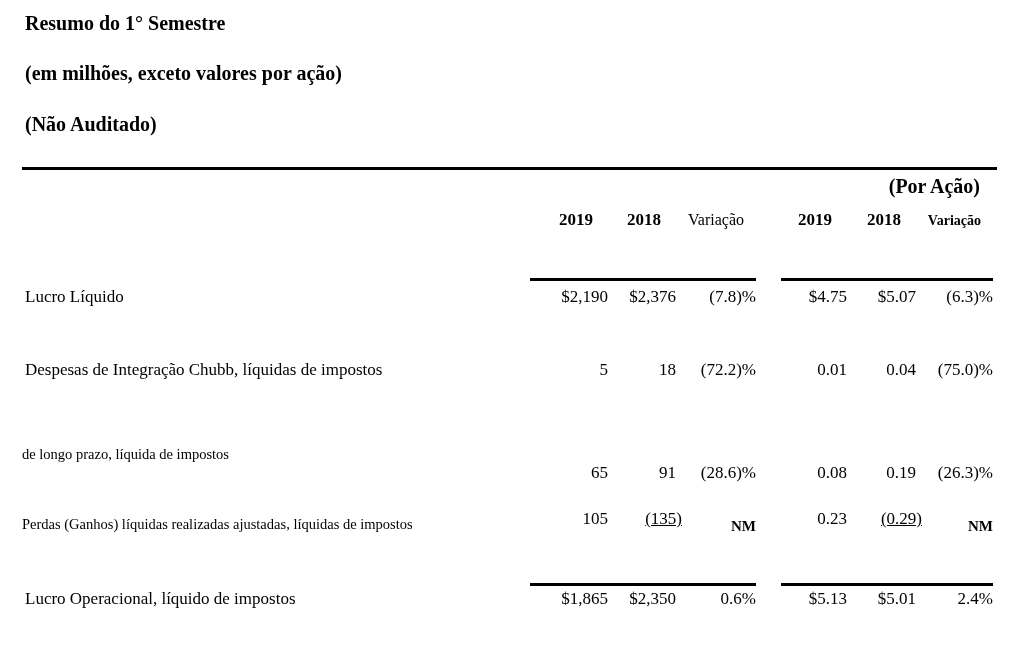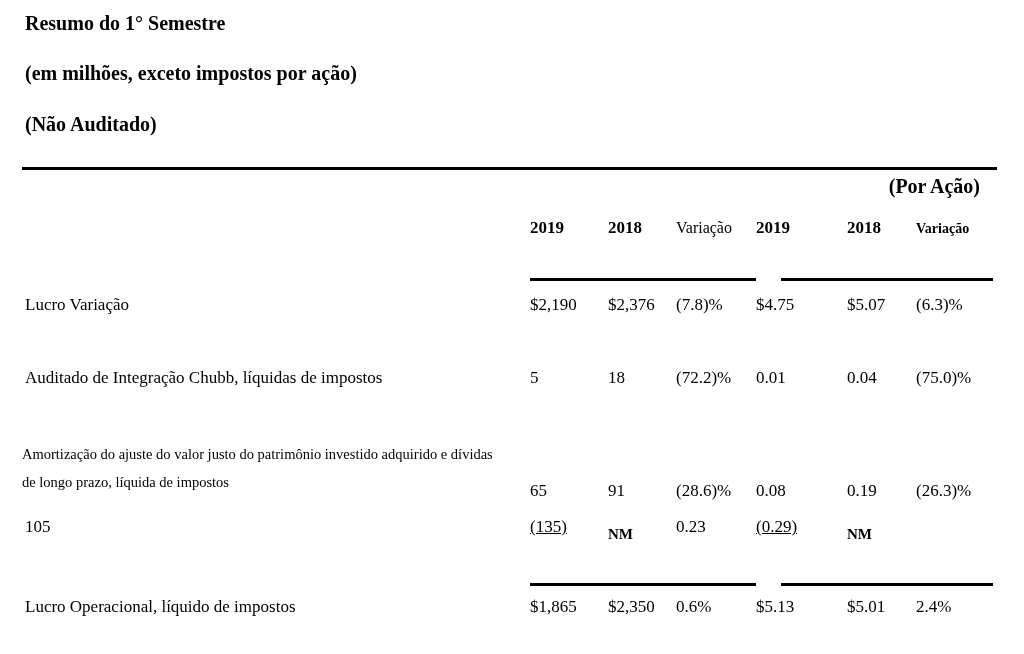--- a/index.html
+++ b/index.html
@@ -37,106 +37,106 @@
   }
 
   
   .row {
     position: absolute; left: 25px; width: 968px;
     display: grid;
     grid-template-columns: 505px 78px 68px 80px 91px 69px 77px;
     align-items: baseline;
     font-size: 17px; line-height: 22px;
   }
-  .num { text-align: left; white-space: nowrap; margin-top: 8px; }
+  .num { text-align: right; white-space: nowrap; }
   .label { white-space: nowrap; }
 
   
   .yh  { font-weight: bold; padding-right: 15px; }
   .vh1 { font-size: 16px; padding-right: 12px; }
   .vh2 { font-size: 14px; font-weight: bold; padding-right: 12px; }
 
   #hdr-row { top: 209px; }
   #row-0 { top: 286px; }
   #row-1 { top: 359px; }
   #row-2-label {
     position: absolute; left: 22px; top: 440px; width: 505px;
     font-size: 14.5px; line-height: 28px; white-space: nowrap;
   }
-  #row-2-vals { top: 472px; }
+  #row-2-vals { top: 462px; }
   #row-3 { top: 505px; align-items: start; }
   #row-3 .label { font-size: 14.5px; margin-left: -3px; padding-top: 8px; }
   #row-3 .num { padding-top: 3px; }
   #row-3 .nm  { padding-top: 10px; }
   #row-4 { top: 588px; }
 
   .nm { font-weight: bold; font-size: 15px; }
   .hang { display: inline-block; margin-right: -6px; text-decoration: underline; }
 </style>
 </head>
 <body>
 
 <div class="page">
 
   <div class="title" id="title1">Resumo do 1° Semestre</div>
-  <div class="title" id="title2">(em milhões, exceto impostos por ação)</div>
+  <div class="title" id="title2">(em milhões, exceto valores por ação)</div>
   <div class="title" id="title3">(Não Auditado)</div>
 
   <div class="rule" id="rule-top"></div>
 
   <div class="pshare">(Por Ação)</div>
 
   <div class="row" id="hdr-row">
     <div class="label"></div>
     <div class="num yh">2019</div>
     <div class="num yh">2018</div>
     <div class="num vh1">Variação</div>
     <div class="num yh">2019</div>
     <div class="num yh">2018</div>
     <div class="num vh2">Variação</div>
   </div>
 
   <div class="rule" id="rule-g1a"></div>
   <div class="rule" id="rule-g2a"></div>
 
   <div class="row" id="row-0">
-    <div class="label">Lucro Variação</div>
+    <div class="label">Lucro Líquido</div>
     <div class="num">$2,190</div>
     <div class="num">$2,376</div>
     <div class="num">(7.8)%</div>
     <div class="num">$4.75</div>
     <div class="num">$5.07</div>
     <div class="num">(6.3)%</div>
   </div>
 
   <div class="row" id="row-1">
-    <div class="label">Auditado de Integração Chubb, líquidas de impostos</div>
+    <div class="label">Despesas de Integração Chubb, líquidas de impostos</div>
     <div class="num">5</div>
     <div class="num">18</div>
     <div class="num">(72.2)%</div>
     <div class="num">0.01</div>
     <div class="num">0.04</div>
     <div class="num">(75.0)%</div>
   </div>
 
   <div id="row-2-label">
-    <div>Amortização do ajuste do valor justo do patrimônio investido adquirido e dívidas</div>
     <div>de longo prazo, líquida de impostos</div>
   </div>
   <div class="row" id="row-2-vals">
     <div class="label"></div>
     <div class="num">65</div>
     <div class="num">91</div>
     <div class="num">(28.6)%</div>
     <div class="num">0.08</div>
     <div class="num">0.19</div>
     <div class="num">(26.3)%</div>
   </div>
 
   <div class="row" id="row-3">
+    <div class="label">Perdas (Ganhos) líquidas realizadas ajustadas, líquidas de impostos</div>
     <div class="num">105</div>
     <div class="num"><span class="hang">(135)</span></div>
     <div class="num nm">NM</div>
     <div class="num">0.23</div>
     <div class="num"><span class="hang">(0.29)</span></div>
     <div class="num nm">NM</div>
   </div>
 
   <div class="rule" id="rule-g1b"></div>
   <div class="rule" id="rule-g2b"></div>

